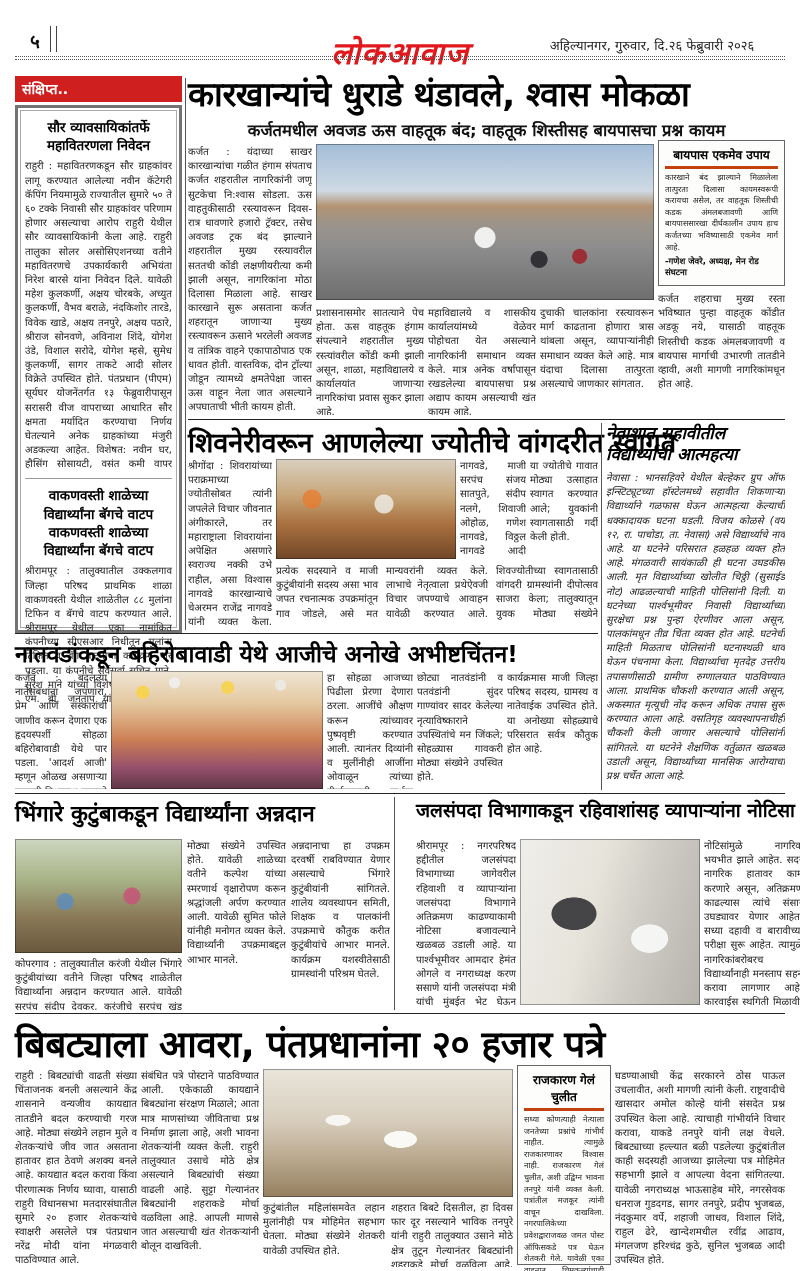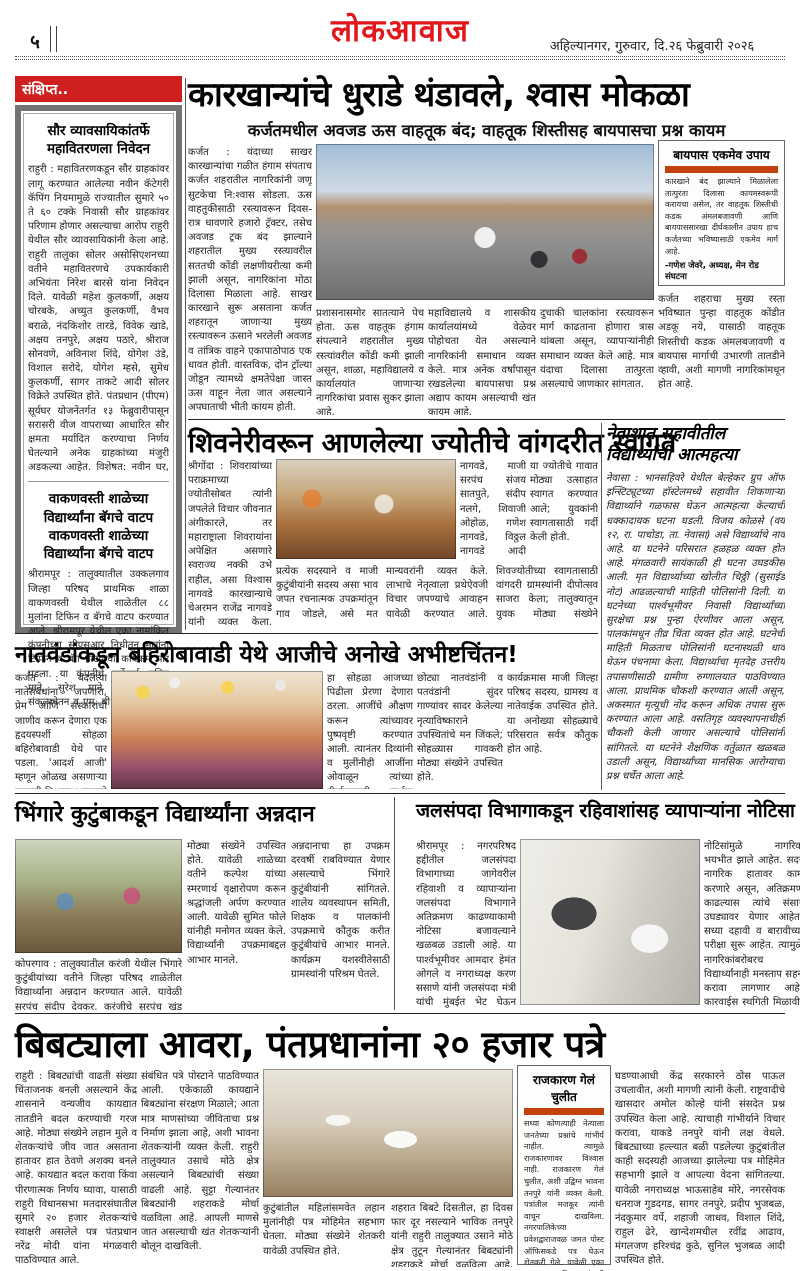--- a/index.html
+++ b/index.html
@@ -11,37 +11,37 @@
   .pagenum-bars{width:5px;height:26px;border-left:1.5px solid #444;border-right:1.5px solid #444;}
   .masthead{font-family:"DejaVu Serif",serif;font-weight:bold;font-size:31px;color:#e2171b;
             letter-spacing:1px;text-align:center;width:100%;}
   .dateline{font-size:13px;color:#222;text-align:center;}
   .dotrule{border-top:1px dotted #555;height:2px;border-bottom:1px dotted #555;}
   
   .hrule{border-top:1.2px solid #222;height:0;}
   .vrule{border-left:1px solid #555;width:0;}
   
   .side-tag{background:#cf1f1f;color:#fff;font-weight:bold;font-size:14px;padding:3px 7px 4px;}
-  .side-box{border:6px solid #737373;box-shadow:inset 0 0 0 2px #fff, inset 0 0 0 3px #aaa;
+  .side-box{border:3px solid #737373;box-shadow:inset 0 0 0 2px #fff, inset 0 0 0 3px #aaa;
             padding:8px 7px;box-sizing:border-box;}
   .side-title{font-weight:bold;font-size:13.5px;text-align:center;line-height:1.35;color:#000;margin:2px 0 5px;}
   .bodytxt{font-size:10px;line-height:1.42;text-align:justify;color:#222;overflow:hidden;}
   .side-sep{border-top:1px solid #999;margin:7px 0;}
   
   .h-main{font-weight:bold;font-size:34px;line-height:1.1;color:#000;letter-spacing:-0.5px;white-space:nowrap;}
   .h-sub{font-weight:bold;font-size:16.5px;color:#111;text-align:center;}
   .h-2{font-weight:bold;font-size:27px;color:#000;white-space:nowrap;}
   .h-3{font-weight:bold;font-size:17px;color:#000;line-height:1.25;}
   .h-4{font-weight:bold;font-size:23px;color:#000;white-space:nowrap;}
   .h-5{font-weight:bold;font-size:22px;color:#000;white-space:nowrap;}
   .h-6{font-weight:bold;font-size:19px;color:#000;white-space:nowrap;}
   .h-big{font-weight:bold;font-size:37px;color:#000;letter-spacing:-0.5px;white-space:nowrap;}
   
   .news-box{border:1px solid #666;padding:5px 6px;box-sizing:border-box;background:#fdfdfb;}
-  .news-box .bx-title{font-weight:bold;font-size:12px;text-align:center;border-bottom:7px solid #c2410c;
+  .news-box .bx-title{font-weight:bold;font-size:12px;text-align:center;border-bottom:3px solid #c2410c;
                       padding-bottom:3px;margin-bottom:3px;color:#000;}
   .news-box .bx-body{font-size:8px;line-height:1.45;text-align:justify;color:#222;}
   .news-box .bx-by{font-size:8.5px;font-weight:bold;margin-top:2px;color:#111;}
   
   .photo{background:#9a9a9a;box-shadow:inset 0 0 0 1px rgba(0,0,0,.35);}
   .ph-street{background:
       radial-gradient(circle at 78% 72%, rgba(160,30,40,.85) 0 7px, transparent 8px),
       radial-gradient(circle at 66% 74%, rgba(40,40,45,.9) 0 8px, transparent 9px),
       radial-gradient(circle at 50% 60%, rgba(250,250,250,.9) 0 10px, transparent 11px),
       linear-gradient(180deg,#a3bdd8 0%,#cfdae4 30%,#b39372 40%,#9b948c 52%,#8d8d8d 66%,#6e6e6e 100%);}
@@ -69,21 +69,21 @@
       linear-gradient(180deg,#e9e5da 0%,#d8cebe 40%,#b7a68a 72%,#957f60 100%);}
   .colflow-3{column-count:3;column-gap:8px;}
 </style>
 </head>
 <body>
 
 <div class="page">
 
   <div class="abs pagenum" style="left:30px;top:28px;">५</div>
   <div class="abs pagenum-bars" style="left:50px;top:26px;"></div>
-  <div class="abs masthead" style="left:0;top:8px;">लोकआवाज</div>
+  <div class="abs masthead" style="left:0;top:31px;font-style:italic;">लोकआवाज</div>
   <div class="abs dateline" style="right:18px;top:36px;width:260px;">अहिल्यानगर, गुरुवार, दि.२६ फेब्रुवारी २०२६</div>
   <div class="abs dotrule" style="left:15px;right:15px;top:56px;"></div>
 
   <div class="abs" style="left:15px;top:76px;width:167px;height:556px;">
     <div class="side-tag">संक्षिप्त..</div>
     <div class="side-box" style="height:528px;margin-top:3px;">
       <div class="side-title">सौर व्यावसायिकांतर्फे महावितरणला निवेदन</div>
       <div class="bodytxt" style="height:312px;">राहुरी : महावितरणकडून सौर ग्राहकांवर लागू करण्यात आलेल्या नवीन कॅटेगरी कॅपिंग नियमामुळे राज्यातील सुमारे ५० ते ६० टक्के निवासी सौर ग्राहकांवर परिणाम होणार असल्याचा आरोप राहुरी येथील सौर व्यावसायिकांनी केला आहे. राहुरी तालुका सोलर असोसिएशनच्या वतीने महावितरणचे उपकार्यकारी अभियंता निरेश बारसे यांना निवेदन दिले. यावेळी महेश कुलकर्णी, अक्षय चोरबके, अच्युत कुलकर्णी, वैभव बराळे, नंदकिशोर तारडे, विवेक खाडे, अक्षय तनपुरे, अक्षय पठारे, श्रीराज सोनवणे, अविनाश शिंदे, योगेश उंडे, विशाल सरोदे, योगेश म्हसे, सुमेध कुलकर्णी, सागर ताकटे आदी सोलर विक्रेते उपस्थित होते. पंतप्रधान (पीएम) सूर्यघर योजनेंतर्गत १३ फेब्रुवारीपासून सरासरी वीज वापराच्या आधारित सौर क्षमता मर्यादित करण्याचा निर्णय घेतल्याने अनेक ग्राहकांच्या मंजुरी अडकल्या आहेत. विशेषत: नवीन घर, हौसिंग सोसायटी, वसंत कमी वापर असलेल्या ग्राहकांना कमी क्षमतेची मंजुरी मिळत असल्याने त्यांच्या सौर प्रकल्पांवर परिणाम होत आहे. सदर निर्णय एमईआरसी नियमन व विद्युत कायदा २००३ शी विसंगत असल्याचा आरोप करीत हा निर्णय तात्काळ मागे घ्यावा, अशी मागणी करण्यात आली. महाराष्ट्र हा पंतप्रधान सूर्यघर योजनेत अग्रस्थानी असून, नव्या नियमांमुळे राज्यातील सौर उद्योग, रोजगार व गुंतवणुकीवर विपरित परिणाम होण्याची शक्यता व्यक्त करण्यात आली. राहुरी येथील विविध सौर कंपन्यांच्या प्रतिनिधींनी एकत्र येत निवेदन सादर करून शासनाने त्वरित दखल घ्यावी, अशी मागणी केली.</div>
       <div class="side-sep"></div>
       <div class="side-title">वाकणवस्ती शाळेच्या विद्यार्थ्यांना बॅगचे वाटप वाकणवस्ती शाळेच्या विद्यार्थ्यांना बॅगचे वाटप</div>

